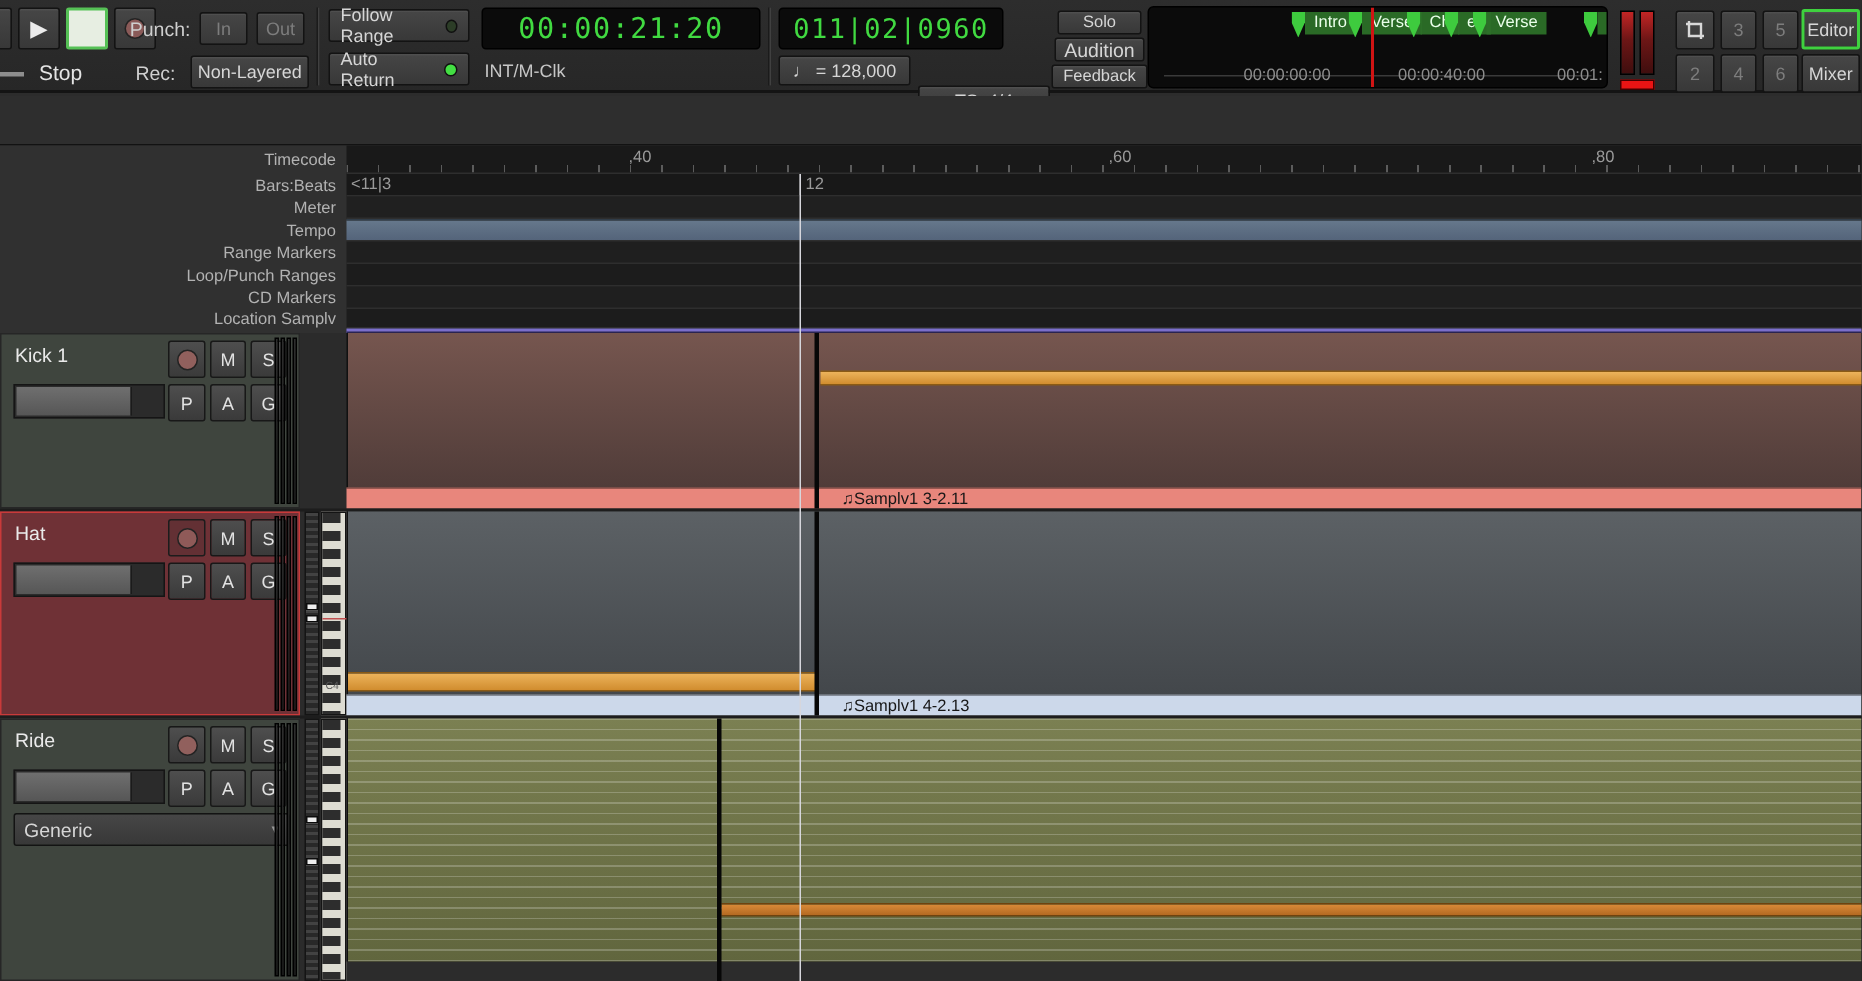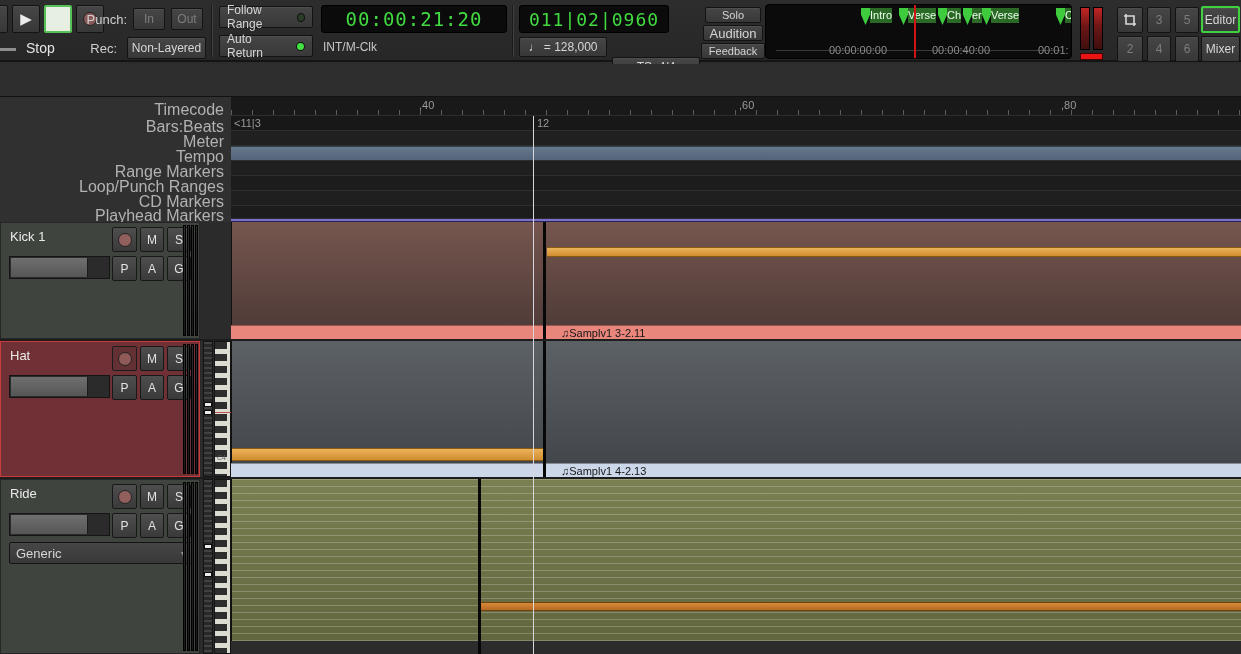--- a/index.html
+++ b/index.html
@@ -32,31 +32,31 @@
   #topbar { position:absolute; left:0; top:0; width:1241px; height:62px;
     background:linear-gradient(#2d2d2d,#272727); border-bottom:2px solid #141414; }
 
   
   #minitl { position:absolute; left:765px; top:4px; width:307px; height:55px;
     background:#0b0b0b; border:1px solid #000; border-radius:4px; overflow:hidden; }
   .mk { position:absolute; top:3px; height:17px; display:flex; align-items:flex-start; }
   .mk .flag { width:9px; height:17px; background:#3ecb3e;
     clip-path:polygon(0 0,100% 0,100% 40%,50% 100%,0 40%); }
   .mk .mlabel { background:rgba(44,112,40,.95); color:#eaffea; font-size:11px;
-    height:15px; line-height:15px; padding:0 0; white-space:nowrap; }
+    height:15px; line-height:15px; padding:0 6px; white-space:nowrap; }
   .mtime { position:absolute; top:39px; color:#8d8d8d; font-size:11px; white-space:nowrap; }
 
   
   #toolbar2 { position:absolute; left:0; top:64px; width:1241px; height:33px;
     background:#2e2e2e; border-bottom:1px solid #121212; }
   .tool { position:absolute; top:69px; width:22px; height:22px; }
 
   
   #rulers { position:absolute; left:0; top:97px; width:1241px; height:125px; background:#303030; }
-  .rrow-lbl { position:absolute; left:0; width:228px; color:#b2b2b2; font-size:16px;
+  .rrow-lbl { position:absolute; left:0; width:228px; color:#b2b2b2; font-size:11px;
     text-align:right; padding-right:4px; }
   .rlane { position:absolute; left:231px; width:1100px; background:#1c1c1c;
     border-bottom:1px solid #2e2e2e; overflow:hidden; }
 
   
   .theader { position:absolute; left:0; width:200px; background:#3f453e;
     border:1px solid #262626; }
   .theader.selected { background:#6f3136; border:1px solid #c93a3a; }
   .tname { position:absolute; left:9px; top:6px; font-size:13px; color:#eaeaea; }
   .tbtn { position:absolute; background:linear-gradient(#4e4e4e,#3a3a3a);
@@ -287,21 +287,21 @@
   </div>
 
   <div id="rulers">
     <div class="rrow-lbl" style="top:4px;">Timecode</div>
     <div class="rrow-lbl" style="top:21px;">Bars:Beats</div>
     <div class="rrow-lbl" style="top:36px;">Meter</div>
     <div class="rrow-lbl" style="top:51px;">Tempo</div>
     <div class="rrow-lbl" style="top:66px;">Range Markers</div>
     <div class="rrow-lbl" style="top:81px;">Loop/Punch Ranges</div>
     <div class="rrow-lbl" style="top:96px;">CD Markers</div>
-    <div class="rrow-lbl" style="top:110px;">Playhead Markers</div>
+    <div class="rrow-lbl" style="top:110px;">Location Samplv</div>
 
     <div class="rlane" style="top:0;height:19px;background:#191919;">
       <div class="abs" style="left:0;bottom:0;width:1010px;height:5px;background:repeating-linear-gradient(90deg,#5c5c5c 0 1px,transparent 1px 21px);"></div>
       <div class="abs" style="left:188px;top:2px;color:#9a9a9a;font-size:11px;">,40</div>
       <div class="abs" style="left:508px;top:2px;color:#9a9a9a;font-size:11px;">,60</div>
       <div class="abs" style="left:830px;top:2px;color:#9a9a9a;font-size:11px;">,80</div>
     </div>
 
     <div class="rlane" style="top:19px;height:15px;background:#181818;">
       <div class="abs" style="left:3px;top:1px;color:#9a9a9a;font-size:11px;">&lt;11|3</div>

